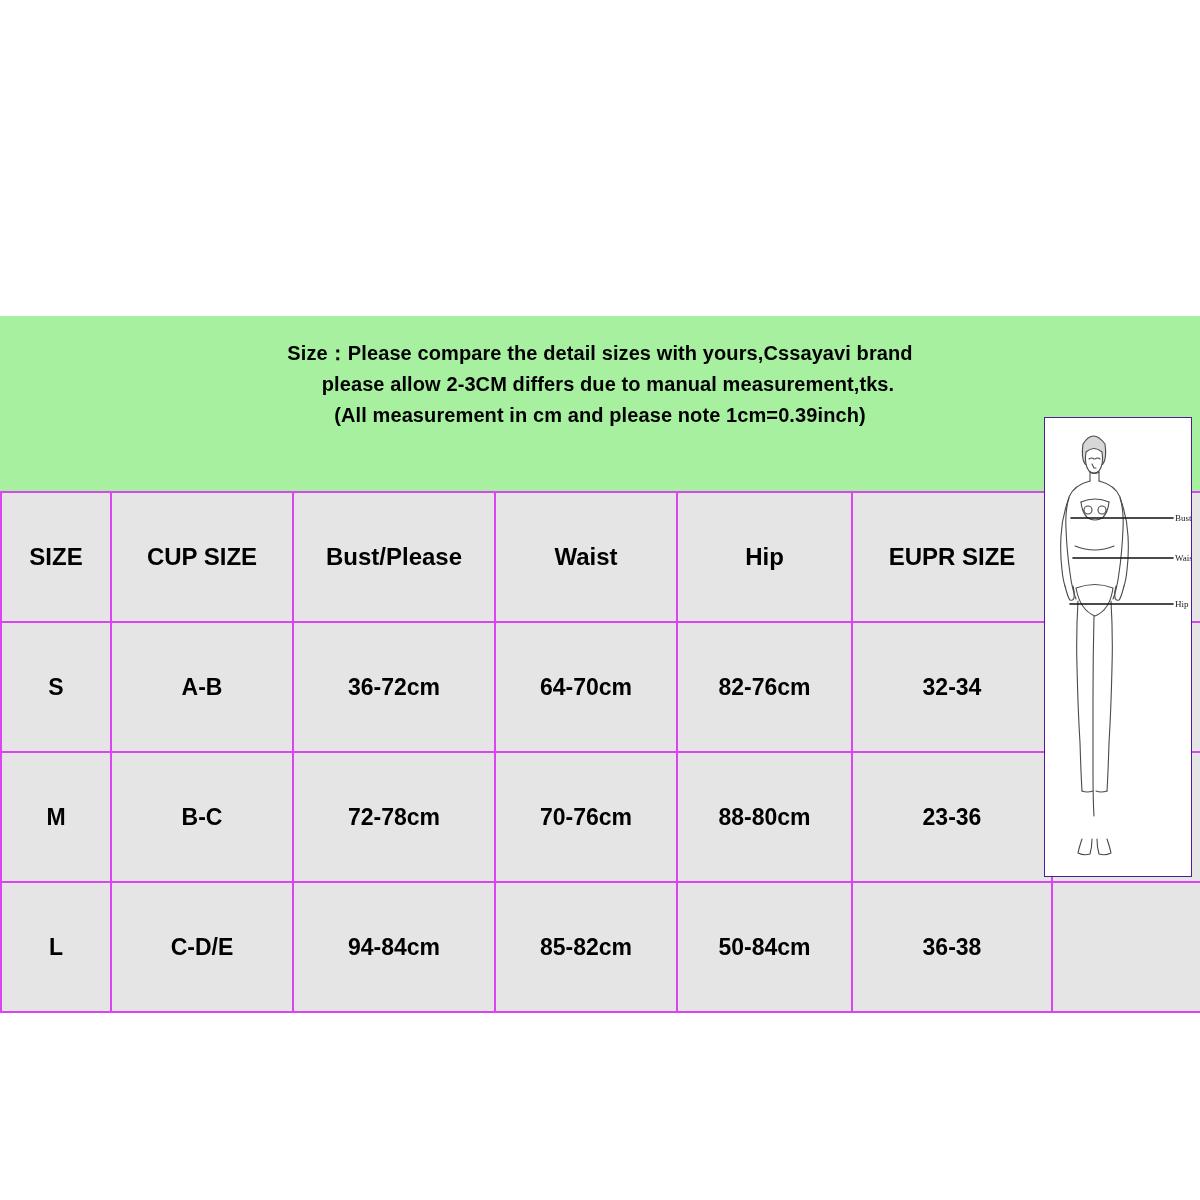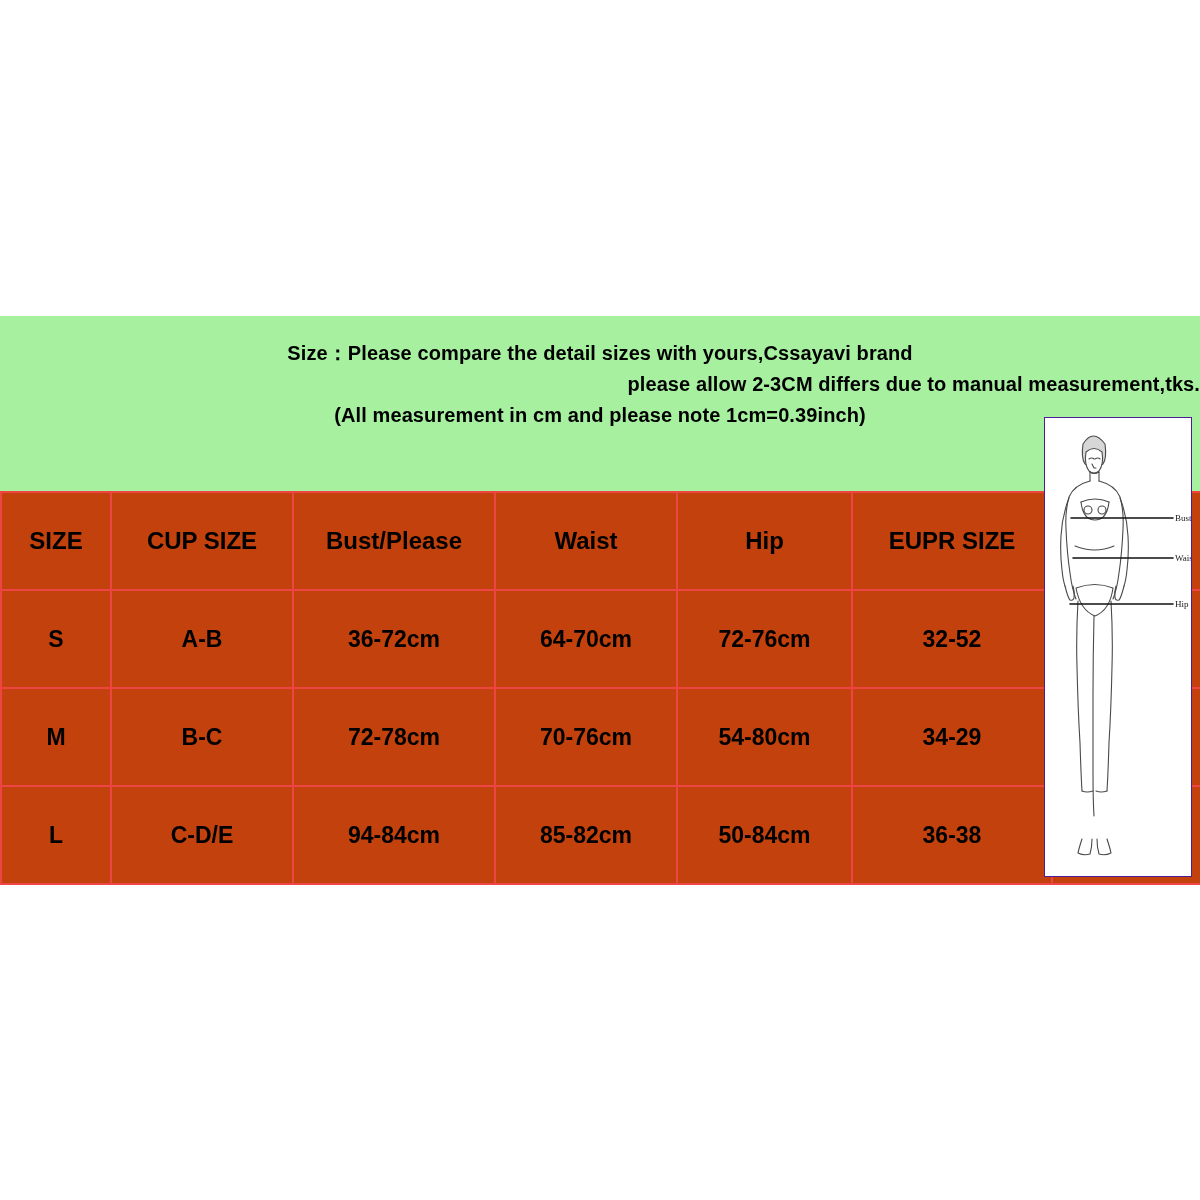--- a/index.html
+++ b/index.html
@@ -28,41 +28,41 @@
   }
   .note-line {
     font-size: 20px;
     font-weight: bold;
     color: #000000;
     text-align: center;
     line-height: 1.55;
     letter-spacing: 0.1px;
   }
   .note-line.l1 { padding-left: 0px; }
-  .note-line.l2 { padding-left: 16px; text-align: right; }
+  .note-line.l2 { padding-left: 16px; }
   .note-line.l3 { padding-left: 0px; }
 
   table.size-table {
     position: absolute;
     left: 0;
     top: 175px;
     width: 1200px;
     border-collapse: collapse;
     table-layout: fixed;
   }
   table.size-table td, table.size-table th {
-    border: 2px solid #ef4444;
+    border: 2px solid #d946ef;
     height: 96px;
     text-align: center;
     vertical-align: middle;
     font-size: 23px;
     font-weight: bold;
     color: #000000;
-    background: #c2410c;
-    padding: 0;
+    background: #e5e5e5;
+    padding: 16px;
   }
   table.size-table th {
     font-size: 24px;
   }
   col.c0 { width: 110px; }
   col.c1 { width: 182px; }
   col.c2 { width: 202px; }
   col.c3 { width: 182px; }
   col.c4 { width: 175px; }
   col.c5 { width: 200px; }
@@ -123,31 +123,31 @@
         <th>EUPR SIZE</th>
         <th class="spacer"></th>
       </tr>
     </thead>
     <tbody>
       <tr>
         <td>S</td>
         <td>A-B</td>
         <td>36-72cm</td>
         <td>64-70cm</td>
-        <td>72-76cm</td>
-        <td>32-52</td>
+        <td>82-76cm</td>
+        <td>32-34</td>
         <td class="spacer"></td>
       </tr>
       <tr>
         <td>M</td>
         <td>B-C</td>
         <td>72-78cm</td>
         <td>70-76cm</td>
-        <td>54-80cm</td>
-        <td>34-29</td>
+        <td>88-80cm</td>
+        <td>23-36</td>
         <td class="spacer"></td>
       </tr>
       <tr>
         <td>L</td>
         <td>C-D/E</td>
         <td>94-84cm</td>
         <td>85-82cm</td>
         <td>50-84cm</td>
         <td>36-38</td>
         <td class="spacer"></td>

